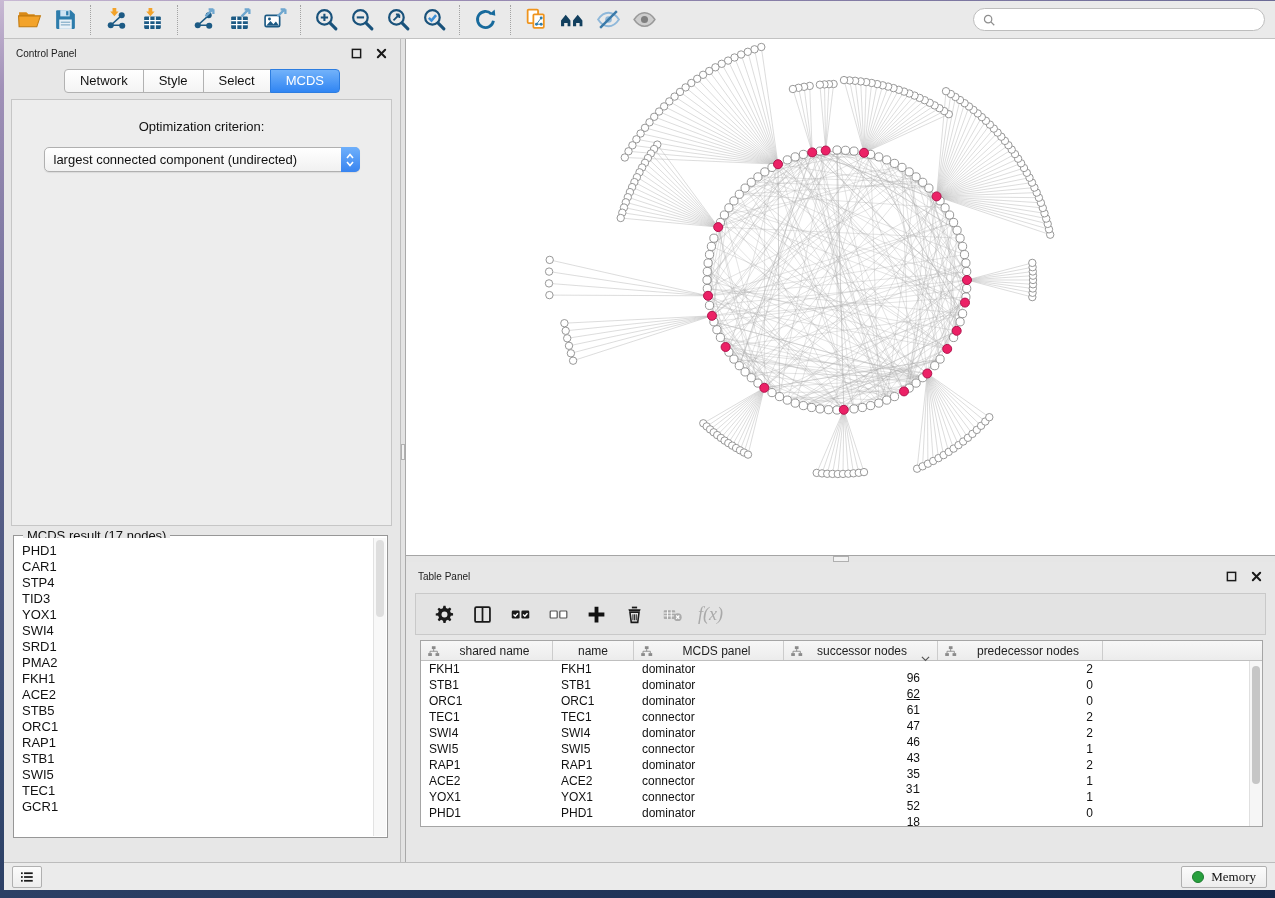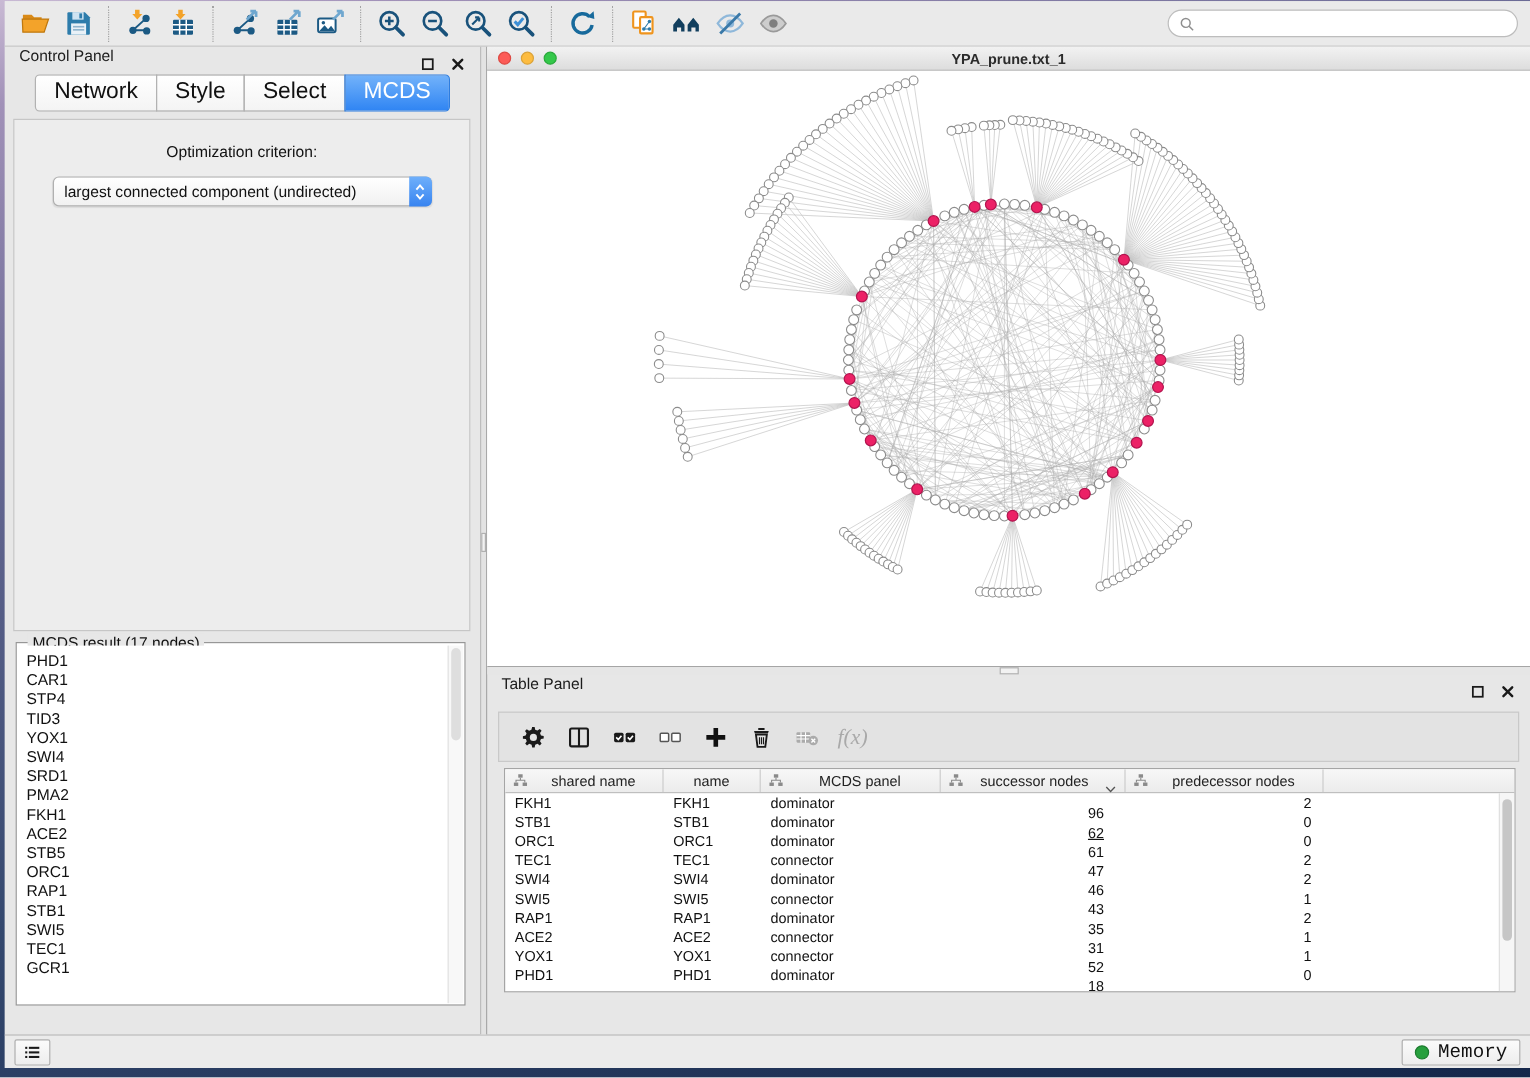--- a/index.html
+++ b/index.html
@@ -22,28 +22,28 @@
   .search-box { margin-left:auto; margin-right:10px; width:292px; height:23px; background:#fff;
     border:1px solid #bdbdbd; border-radius:12px; display:flex; align-items:center; padding:0 8px; }
   .search-box svg { width:14px; height:14px; flex:none; }
   .search-box input { border:none; outline:none; background:transparent; flex:1; font-size:13px;
     font-family:"Liberation Sans",sans-serif; padding-left:5px; }
 
   .main { flex:1; display:flex; min-height:0; }
 
   
   .control-panel { width:396px; flex:none; background:#e7e7e7; display:flex; flex-direction:column; }
-  .panel-header { height:28px; flex:none; display:flex; padding:0 12px;
-    font-size:13px; color:#1c1c1c; }
+  .panel-header { height:28px; flex:none; display:flex; align-items:center; padding:0 12px;
+    font-size:10px; color:#1c1c1c; }
   .win-btns { margin-left:auto; display:flex; align-items:center; gap:12px; }
   .win-btn { width:13px; height:13px; display:flex; align-items:center; justify-content:center; }
   .win-btn svg { width:11px; height:11px; }
 
   .cp-tabs { height:26px; flex:none; display:flex; justify-content:center; align-items:flex-end; }
-  .seg { font-size:19px; padding:3px 15px 4px; background:linear-gradient(#ffffff,#f4f4f4);
+  .seg { font-size:13px; padding:3px 15px 4px; background:linear-gradient(#ffffff,#f4f4f4);
     border:1px solid #b2b2b2; margin-left:-1px; color:#111; cursor:default; white-space:nowrap; }
   .seg.first { border-radius:4px 0 0 4px; margin-left:0; }
   .seg.last { border-radius:0 4px 4px 0; }
   .seg.active { background:linear-gradient(#72b2fa,#3085f3); border-color:#2d7de0; color:#fff; }
 
   .cp-settings { height:427px; flex:none; margin:6px 8px 0 7px; background:#ededed;
     border:1px solid #c6c6c6; }
   .opt-label { text-align:center; margin-top:19px; font-size:13px; color:#111; }
   .mac-select { width:316px; height:25px; margin:13px auto 0; background:linear-gradient(#ffffff,#f1f1f1);
     border:1px solid #b0b0b0; border-radius:5px; display:flex; align-items:center; position:relative;
@@ -126,21 +126,21 @@
   .tp-tabs .seg { font-size:13px; padding:2px 14px 3px; }
 
   
   .statusbar { height:28px; flex:none; background:#ebebeb; border-top:1px solid #bcbcbc;
     display:flex; align-items:center; padding:0 8px; }
   .sb-btn { width:30px; height:22px; background:linear-gradient(#fbfbfb,#ededed);
     border:1px solid #b0b0b0; border-radius:2px; display:flex; align-items:center; justify-content:center; }
   .sb-btn svg { width:16px; height:16px; }
   .memory-btn { margin-left:auto; height:22px; display:flex; align-items:center; gap:7px;
     padding:4px 10px; background:linear-gradient(#fbfbfb,#ededed); border:1px solid #b0b0b0;
-    border-radius:2px; font-family:Liberation Mono, monospace; font-size:16px; color:#111; }
+    border-radius:2px; font-family:Liberation Serif, serif; font-size:13px; color:#111; }
   .memory-btn .dot { width:12px; height:12px; border-radius:50%; background:#28a03e;
     border:1px solid #1d7c2f; }
 </style>
 </head>
 <body>
 
 <div class="stage">
   <div class="app">
 
     <div class="toolbar">
@@ -360,26 +360,20 @@
             </div>
         </div>
       </aside>
 
       <div class="vsplit">
           <div class="grip"></div>
         </div>
 
       <section class="right-col">
         <div class="network-window">
-          <div class="nw-titlebar">
-            <span class="tl red"></span>
-            <span class="tl yellow"></span>
-            <span class="tl green"></span>
-            <span class="nw-title">YPA_prune.txt_1</span>
-          </div>
           <div class="nw-canvas">
             <svg id="net-svg" width="867" height="497" viewBox="0 0 867 497">
                 <g>
                   <line x1="358.3" y1="348.8" x2="351.9" y2="344.1" stroke="#ababab" stroke-width="0.65" opacity="0.5"></line>
                   <line x1="541.2" y1="309.9" x2="405.6" y2="368.5" stroke="#ababab" stroke-width="0.65" opacity="0.5"></line>
                   <line x1="358.3" y1="348.8" x2="351.9" y2="344.1" stroke="#ababab" stroke-width="0.65" opacity="0.5"></line>
                   <line x1="306.0" y1="276.8" x2="318.4" y2="176.0" stroke="#ababab" stroke-width="0.65" opacity="0.5"></line>
                   <line x1="521.3" y1="334.5" x2="314.4" y2="298.5" stroke="#ababab" stroke-width="0.65" opacity="0.5"></line>
                   <line x1="458.0" y1="113.8" x2="560.7" y2="232.5" stroke="#ababab" stroke-width="0.65" opacity="0.5"></line>
                   <line x1="561.0" y1="241.0" x2="373.5" y2="357.6" stroke="#ababab" stroke-width="0.65" opacity="0.5"></line>
@@ -1273,21 +1267,21 @@
                   <div class="td l" style="width: 132px;">RAP1</div>
                   <div class="td l" style="width: 81px;">RAP1</div>
                   <div class="td l" style="width: 150px;">dominator</div>
                   <div class="td r-succ" style="width: 154px;">35</div>
                   <div class="td r-pred" style="width: 165px;">2</div>
                 </div>
                 <div class="t-row">
                   <div class="td l" style="width: 132px;">ACE2</div>
                   <div class="td l" style="width: 81px;">ACE2</div>
                   <div class="td l" style="width: 150px;">connector</div>
-                  <div class="td r-succ" style="width: 154px;">31</div>
+                  <div class="td r-succ" style="width: 154px; font-family: Liberation Mono, monospace;">31</div>
                   <div class="td r-pred" style="width: 165px;">1</div>
                 </div>
                 <div class="t-row">
                   <div class="td l" style="width: 132px;">YOX1</div>
                   <div class="td l" style="width: 81px;">YOX1</div>
                   <div class="td l" style="width: 150px;">connector</div>
                   <div class="td r-succ" style="width: 154px;">52</div>
                   <div class="td r-pred" style="width: 165px;">1</div>
                 </div>
                 <div class="t-row">

